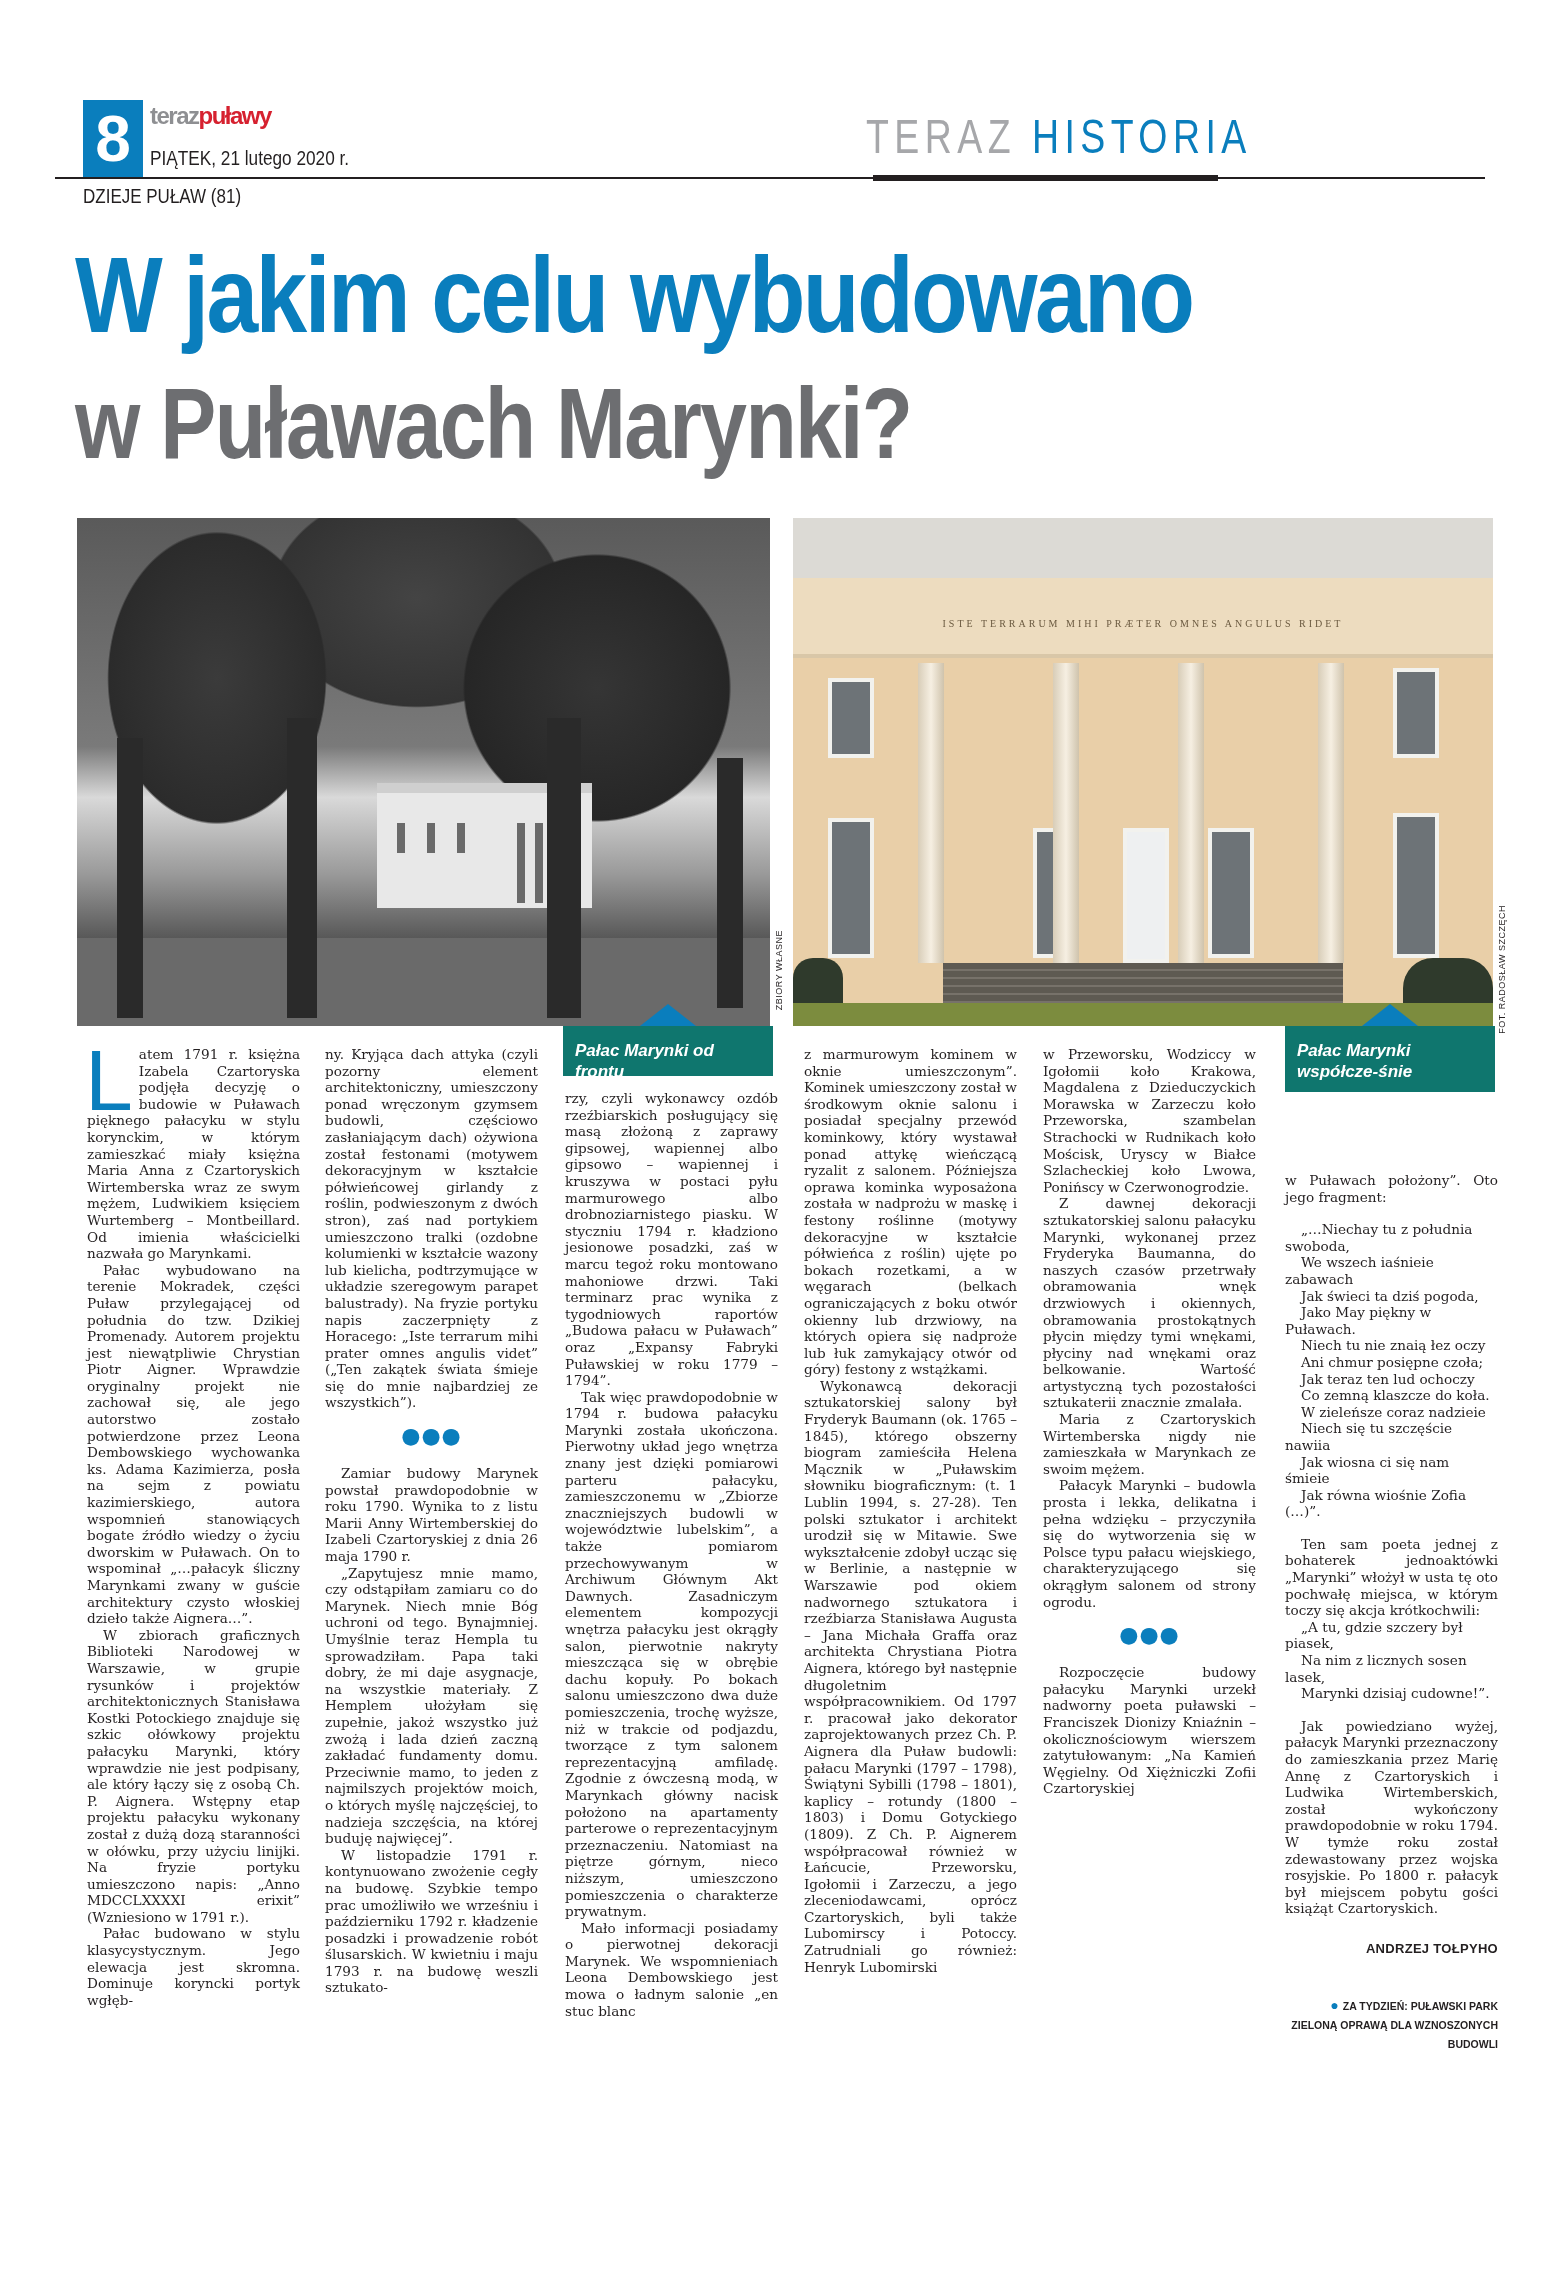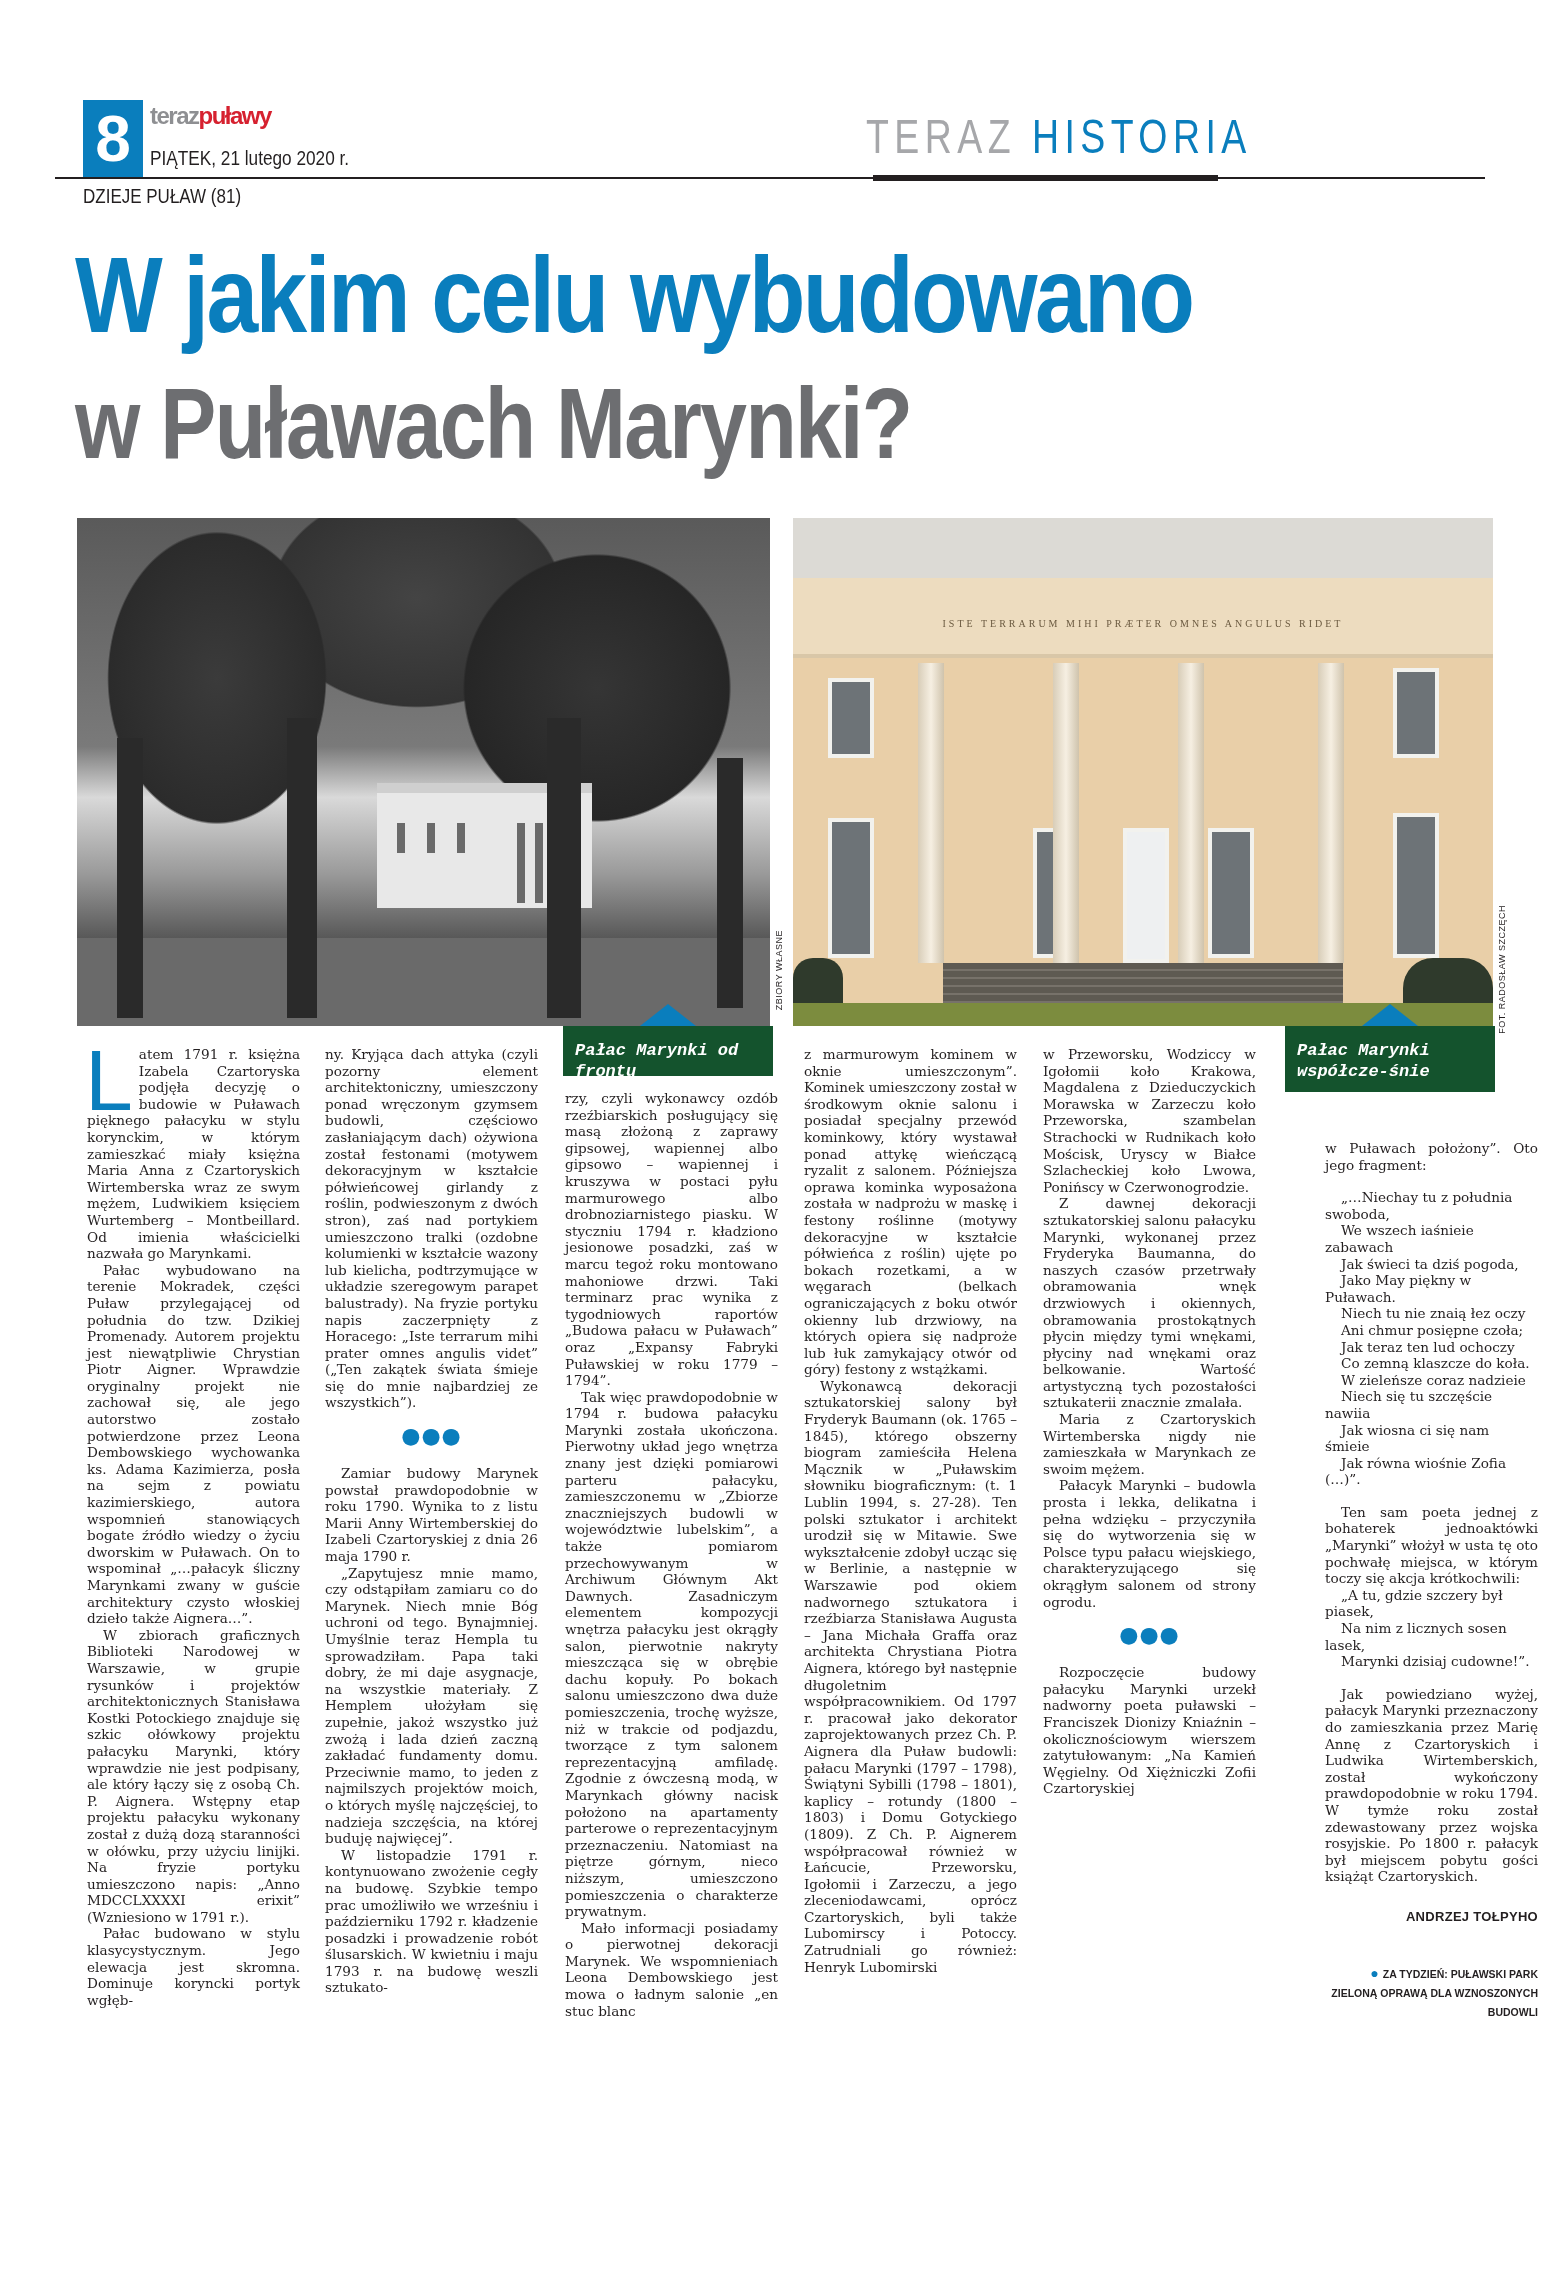--- a/index.html
+++ b/index.html
@@ -44,21 +44,21 @@
   .photo-new .frieze-text { position: absolute; left: 90px; top: 100px; width: 520px; text-align: center; font-family: "Liberation Serif", serif; font-size: 10px; letter-spacing: 3px; color: #6b5a40; }
   .photo-new .col { position: absolute; top: 145px; width: 26px; height: 300px; background: linear-gradient(90deg, #d8cdb8, #f6efe2, #cfc3ac); }
   .photo-new .win { position: absolute; width: 46px; background: #6d7377; border: 4px solid #f2f2ee; }
   .photo-new .steps { position: absolute; left: 150px; top: 445px; width: 400px; height: 40px; background: repeating-linear-gradient(#5e5a52 0 6px, #77726a 6px 8px); }
   .photo-new .bush-l { position: absolute; left: 0; top: 440px; width: 50px; height: 45px; background: #2f3a2c; border-radius: 20px 20px 0 0; }
   .photo-new .bush-r { position: absolute; right: 0; top: 440px; width: 90px; height: 45px; background: #2f3a2c; border-radius: 30px 30px 0 0; }
   .photo-new .lawn { position: absolute; left: 0; top: 485px; width: 100%; height: 23px; background: #7c8c3e; }
 
   .credit { position: absolute; font-family: "Liberation Sans", sans-serif; font-size: 9px; color: #231f20; writing-mode: vertical-rl; transform: rotate(180deg); white-space: nowrap; letter-spacing: 0.5px; }
 
-  .caption-box { position: absolute; background: #14532d; color: #fff; font-family: Liberation Mono, monospace; font-weight: bold; font-style: italic; font-size: 17px; line-height: 21px; padding: 14px 12px; }
+  .caption-box { position: absolute; background: #0f766e; color: #fff; font-family: Liberation Sans, sans-serif; font-weight: bold; font-style: italic; font-size: 17px; line-height: 21px; padding: 14px 12px; }
   .caption-box::before { content: ""; position: absolute; top: -22px; left: 50%; margin-left: -28px; border-left: 28px solid transparent; border-right: 28px solid transparent; border-bottom: 22px solid #0a7ebd; }
 
   
   .col-text { position: absolute; top: 1052px; width: 213px; font-size: 13.6px; line-height: 16.6px; text-align: justify; hyphens: auto; }
   .col-text p { text-indent: 16px; }
   .col-text p.noindent { text-indent: 0; }
   .col-text p.verse { text-indent: 16px; text-align: left; }
   .col-text .gap { height: 16px; }
   .dropcap { float: left; font-family: "Liberation Sans", sans-serif; font-size: 86px; line-height: 64px; color: #0a7ebd; margin: 2px 6px 0 -2px; font-weight: 300; }
   .dots { text-align: center; color: #0a7ebd; font-size: 22px; letter-spacing: 1px; line-height: 18px; margin: 16px 0 20px; text-indent: 0; }
@@ -161,21 +161,21 @@
 
 <div class="col-text" style="left:1043px; top:1046px;">
   <p class="noindent">w Przeworsku, Wodziccy w Igołomii koło Krakowa, Magdalena z Dzieduczyckich Morawska w Zarzeczu koło Przeworska, szambelan Strachocki w Rudnikach koło Mościsk, Uryscy w Białce Szlacheckiej koło Lwowa, Ponińscy w Czerwonogrodzie.</p>
   <p>Z dawnej dekoracji sztukatorskiej salonu pałacyku Marynki, wykonanej przez Fryderyka Baumanna, do naszych czasów przetrwały obramowania wnęk drzwiowych i okiennych, obramowania prostokątnych płycin między tymi wnękami, płyciny nad wnękami oraz belkowanie. Wartość artystyczną tych pozostałości sztukaterii znacznie zmalała.</p>
   <p>Maria z Czartoryskich Wirtemberska nigdy nie zamieszkała w Marynkach ze swoim mężem.</p>
   <p>Pałacyk Marynki – budowla prosta i lekka, delikatna i pełna wdzięku – przyczyniła się do wytworzenia się w Polsce typu pałacu wiejskiego, charakteryzującego się okrągłym salonem od strony ogrodu.</p>
   <div class="dots">●●●</div>
   <p>Rozpoczęcie budowy pałacyku Marynki urzekł nadworny poeta puławski – Franciszek Dionizy Kniaźnin – okolicznościowym wierszem zatytułowanym: „Na Kamień Węgielny. Od Xiężniczki Zofii Czartoryskiej</p>
 </div>
 
-<div class="col-text" style="left:1285px; top:1140px;margin-left:40px;">
+<div class="col-text" style="left:1285px; top:1172px;">
   <p class="noindent">w Puławach położony”. Oto jego fragment:</p>
   <div class="gap"></div>
   <p class="verse">„…Niechay tu z południa swoboda,</p>
   <p class="verse">We wszech iaśnieie zabawach</p>
   <p class="verse">Jak świeci ta dziś pogoda,</p>
   <p class="verse">Jako May piękny w Puławach.</p>
   <p class="verse">Niech tu nie znaią łez oczy</p>
   <p class="verse">Ani chmur posiępne czoła;</p>
   <p class="verse">Jak teraz ten lud ochoczy</p>
   <p class="verse">Co zemną klaszcze do koła.</p>

